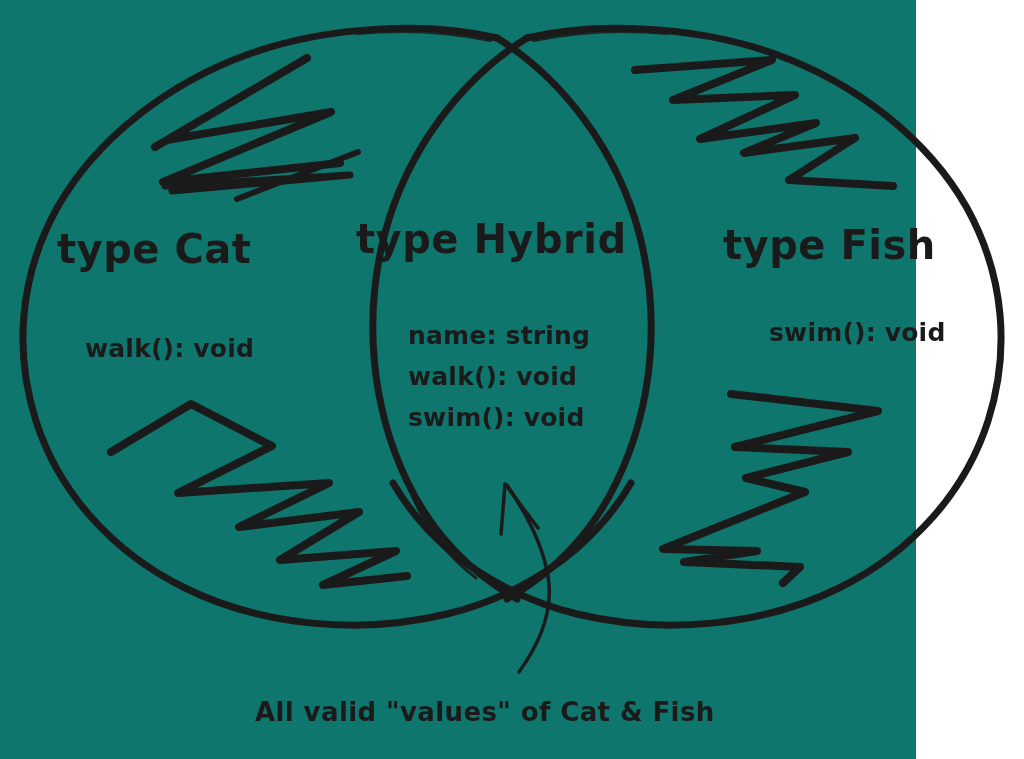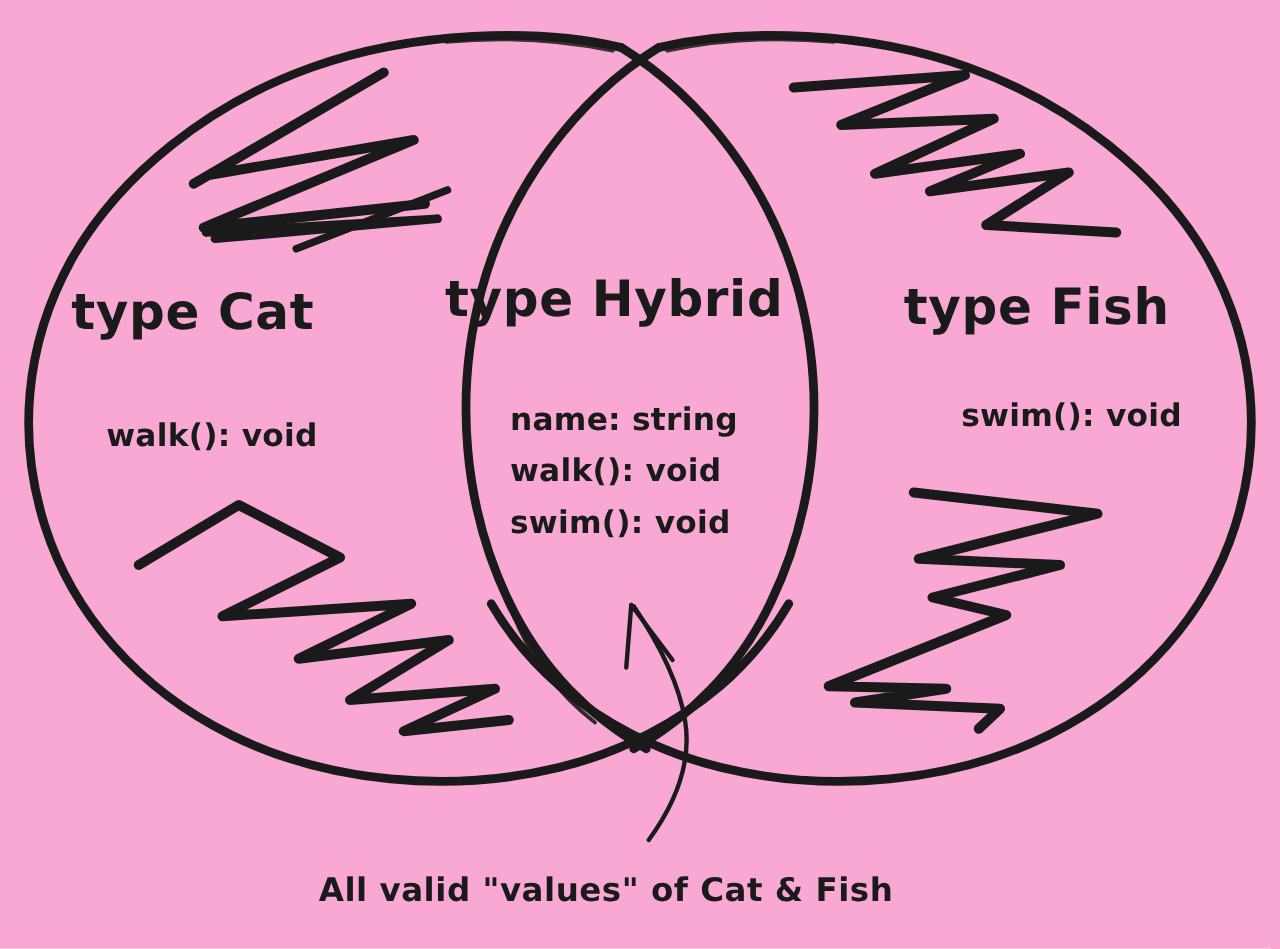--- a/index.html
+++ b/index.html
@@ -10,23 +10,23 @@
   }
   body {
     width: 1024px;
     height: 759px;
     font-family: "DejaVu Sans", sans-serif;
     overflow: hidden;
     position: relative;
   }
   #stage {
     position: relative;
-    width: 1024px;
+    width: 916px;
     height: 759px;
-    background: #f9a8d4;
+    background: #0f766e;
   }
   #venn-svg {
     position: absolute;
     left: 0;
     top: 0;
     width: 1024px;
     height: 759px;
     display: block;
   }
   .hand-text {

